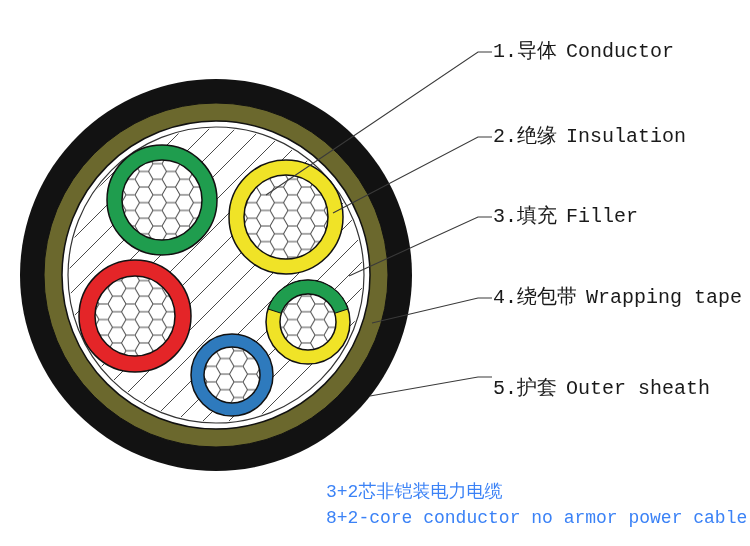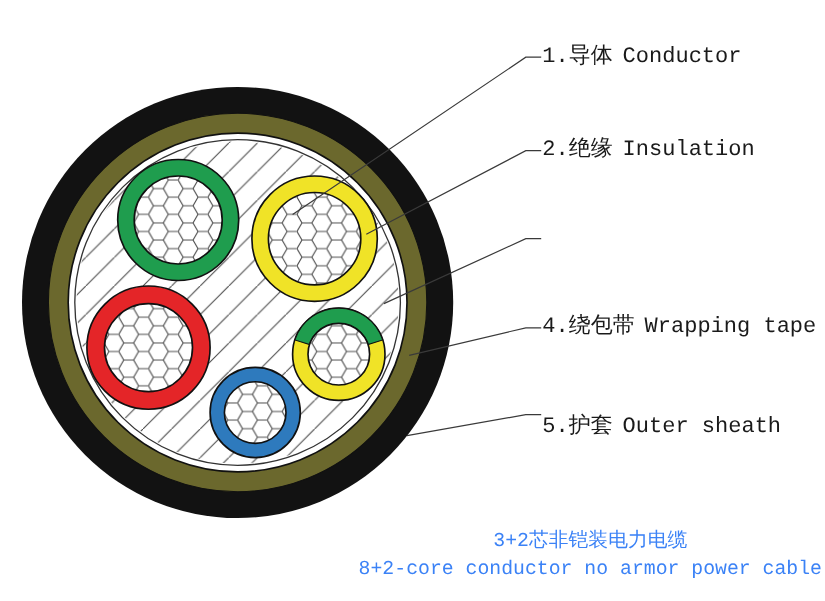--- a/index.html
+++ b/index.html
@@ -8,21 +8,20 @@
     background: #ffffff;
   }
   #stage {
     position: relative;
     width: 750px;
     height: 546px;
     background: #ffffff;
     overflow: hidden;
     font-family: "Liberation Mono", "DejaVu Sans Mono", monospace;
     color: #1a1a1a;
-    text-align: center;
   }
   #diagram-svg {
     position: absolute;
     left: 0;
     top: 0;
   }
   .part-label {
     position: absolute;
     left: 493px;
     height: 26px;
@@ -106,20 +105,23 @@
       <polyline points="370,396 478,377 492,377"></polyline>
     </g>
   </svg>
 
   <div class="part-label" style="top:39px">
     <span class="num">1.</span><span class="zh">导体</span><span class="en">Conductor</span>
   </div>
   <div class="part-label" style="top:124px">
     <span class="num">2.</span><span class="zh">绝缘</span><span class="en">Insulation</span>
   </div>
+  <div class="part-label" style="top:204px">
+    <span class="num">3.</span><span class="zh">填充</span><span class="en">Filler</span>
+  </div>
   <div class="part-label" style="top:285px">
     <span class="num">4.</span><span class="zh">绕包带</span><span class="en">Wrapping tape</span>
   </div>
   <div class="part-label" style="top:376px">
     <span class="num">5.</span><span class="zh">护套</span><span class="en">Outer sheath</span>
   </div>
 
   <div id="caption">
     <div>3+2芯非铠装电力电缆</div>
     <div>8+2-core conductor no armor power cable</div>

